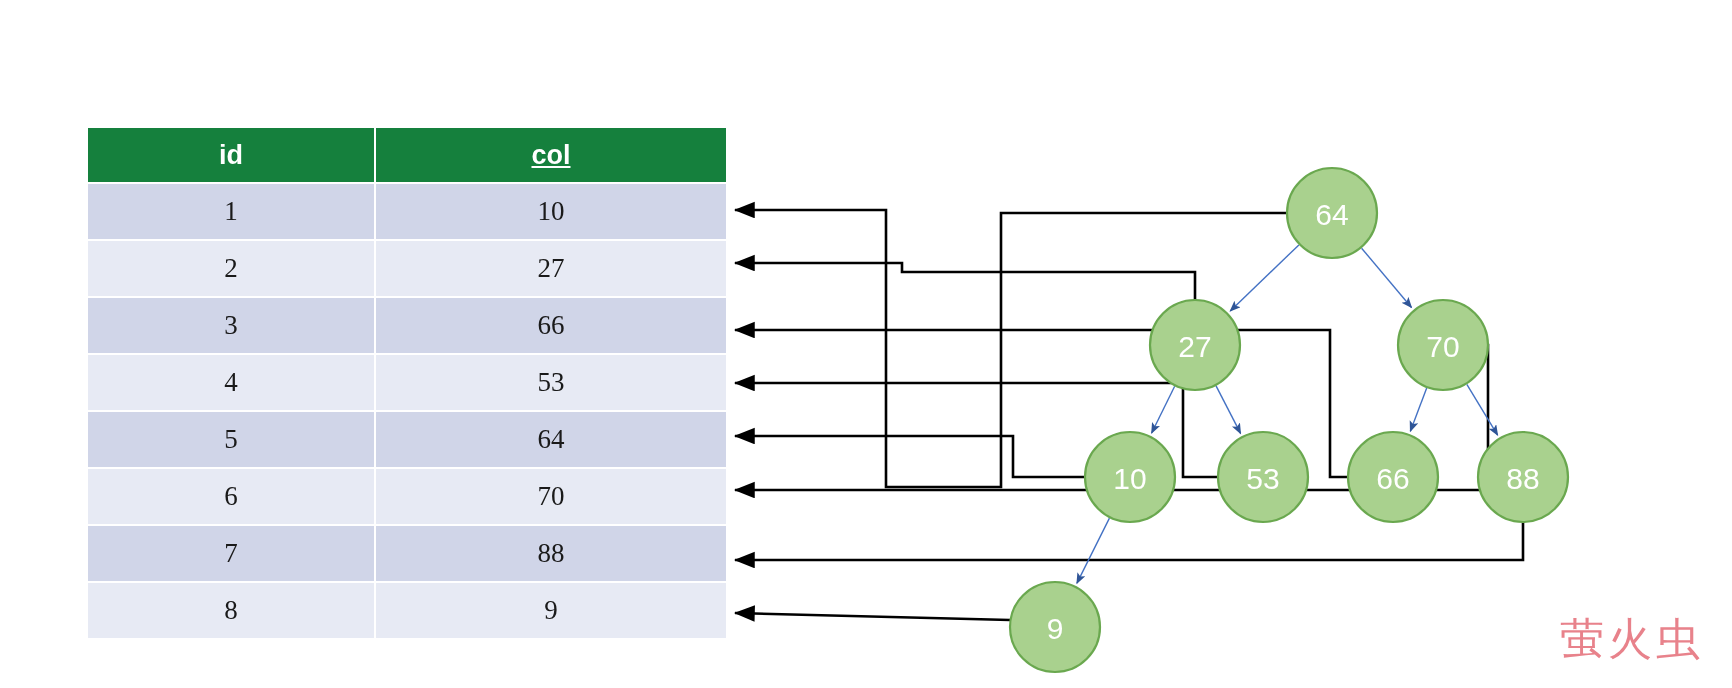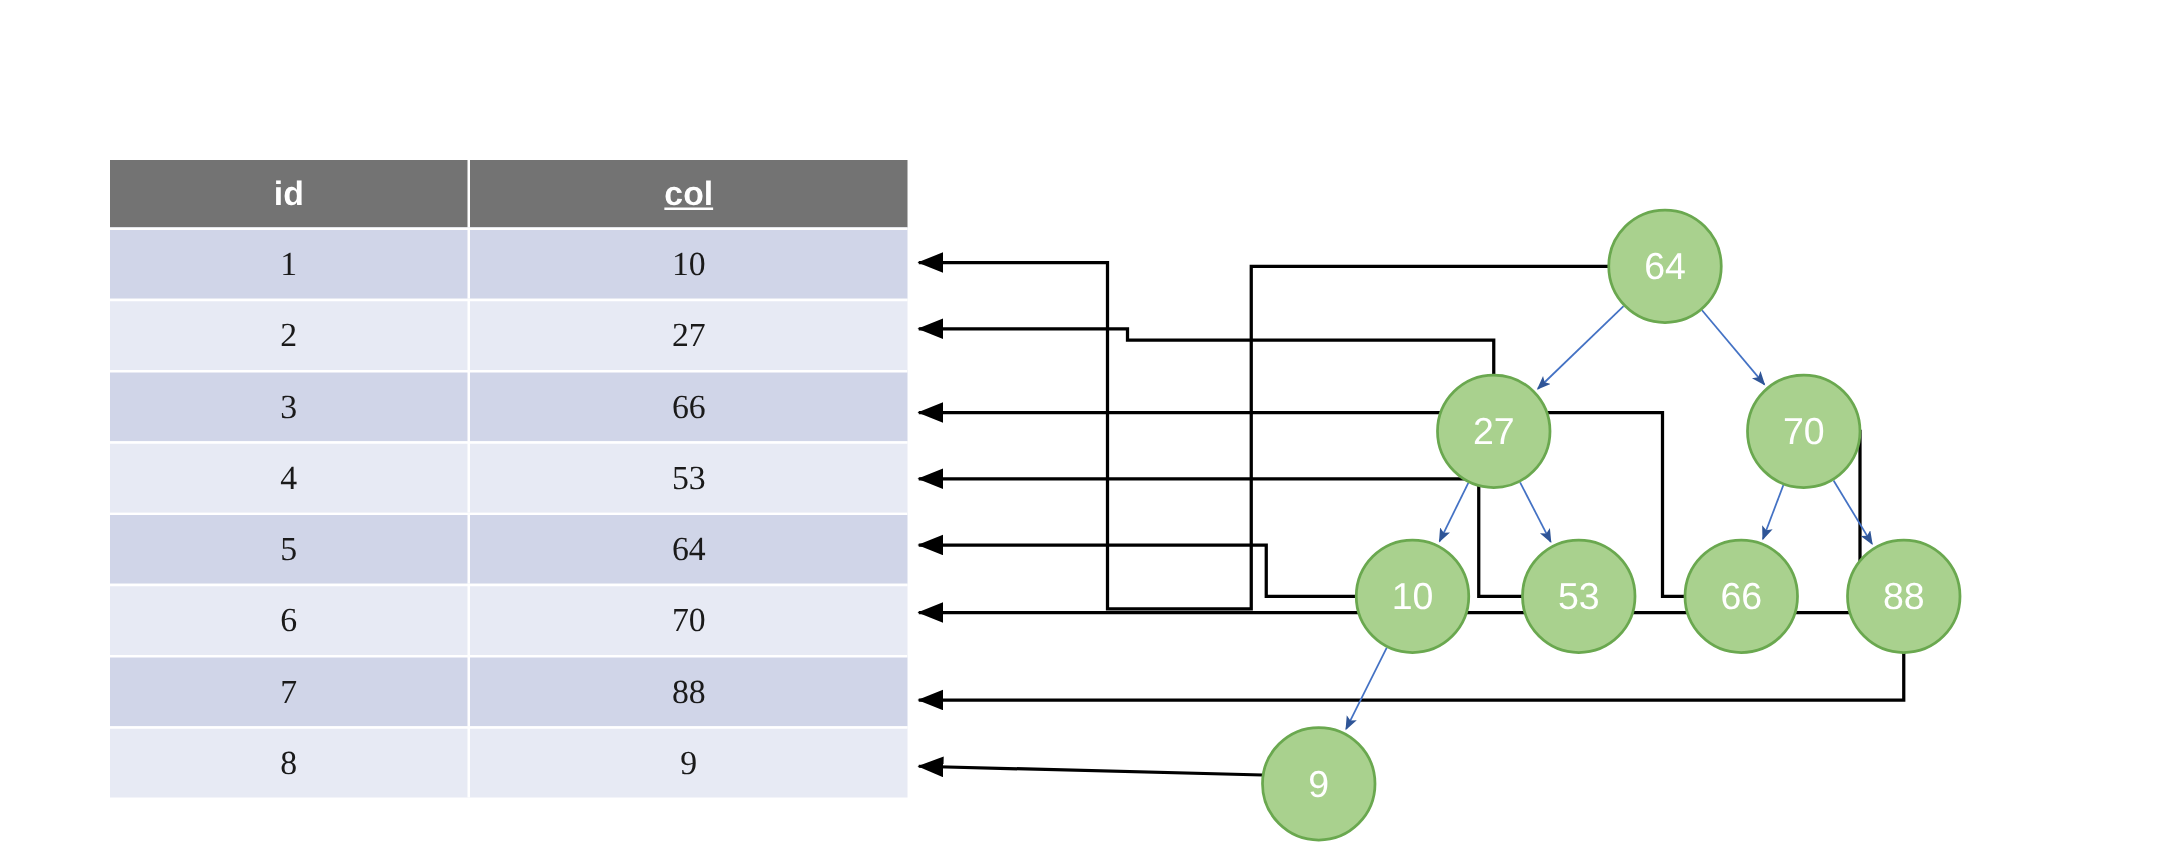--- a/index.html
+++ b/index.html
@@ -26,21 +26,21 @@
   .data-table {
     position: absolute;
     left: 88px;
     top: 128px;
     width: 638px;
     border-collapse: separate;
     border-spacing: 0;
     table-layout: fixed;
   }
   .data-table th {
-    background: #737373;
+    background: #15803d;
     color: #ffffff;
     font-size: 27px;
     font-weight: bold;
     height: 52px;
     text-align: center;
     border: 0;
     border-right: 2px solid #ffffff;
     font-family: "Liberation Sans", sans-serif;
   }
   .data-table th:last-child { border-right: 0; text-decoration: underline; }
@@ -195,13 +195,14 @@
         <text x="1263" y="478" class="node-text">53</text>
         <circle cx="1393" cy="477" r="45" class="node-circle"></circle>
         <text x="1393" y="478" class="node-text">66</text>
         <circle cx="1523" cy="477" r="45" class="node-circle"></circle>
         <text x="1523" y="478" class="node-text">88</text>
         <circle cx="1055" cy="627" r="45" class="node-circle"></circle>
         <text x="1055" y="628" class="node-text">9</text>
       </g>
   </svg>
 
+  <div class="watermark" style="left:1560px; top:610px;">萤火虫</div>
 </div>
 
 </body></html>

